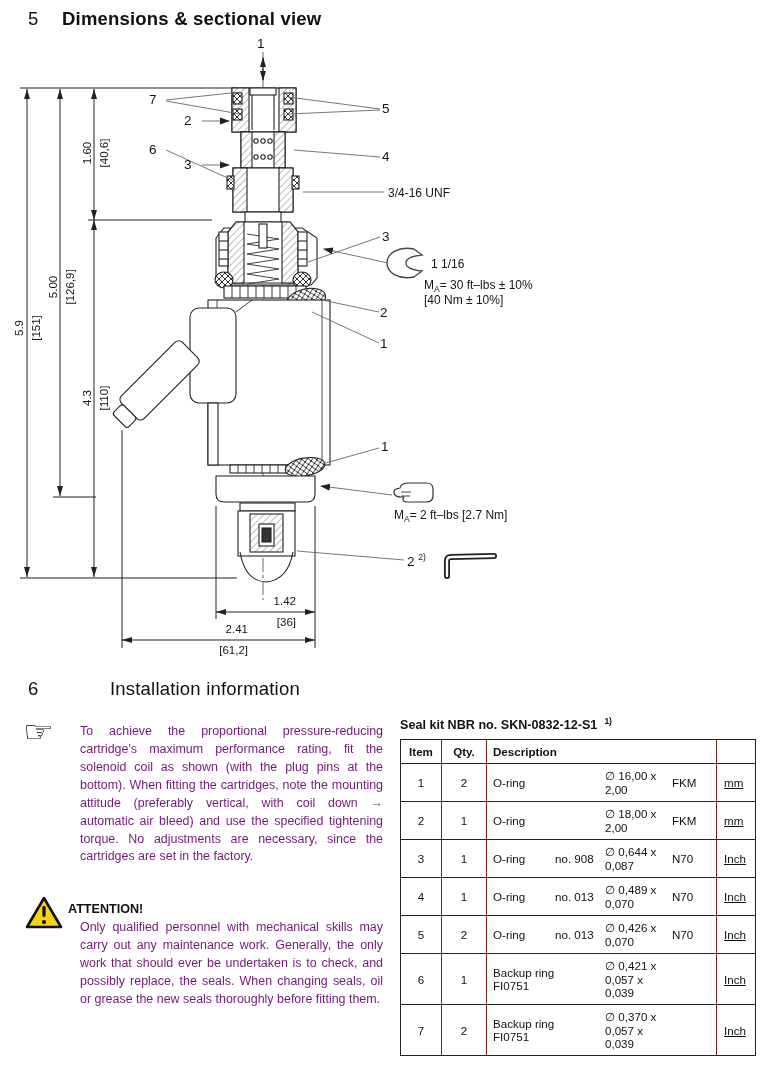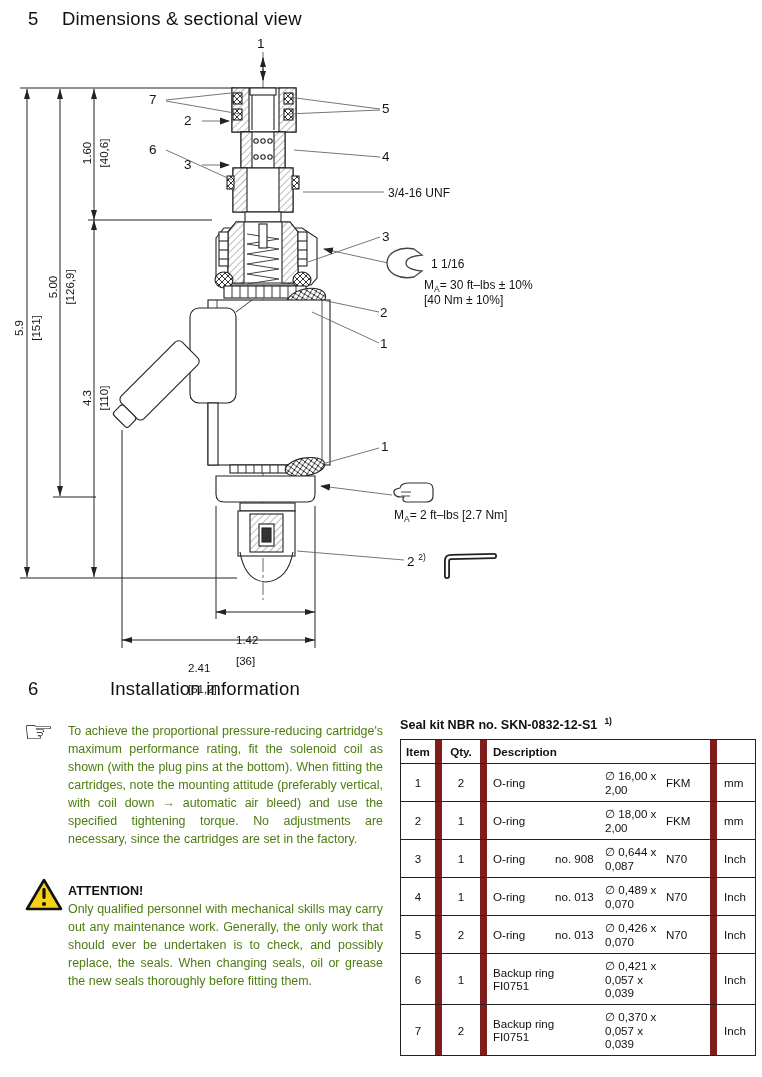--- a/index.html
+++ b/index.html
@@ -4,51 +4,51 @@
 <style>
   html,body{margin:0;padding:0;background:#fff;}
   .page{position:relative;width:762px;height:1077px;background:#fff;overflow:hidden;
         font-family:"Liberation Sans", sans-serif;color:#111;}
   .sec-head{position:absolute;font-size:18.5px;letter-spacing:.2px;color:#101010;}
   .sec-num{position:absolute;}
   .lab{position:absolute;font-size:13.5px;color:#141414;white-space:nowrap;}
   .lab-sm{position:absolute;font-size:12px;color:#141414;white-space:nowrap;}
   .vlab{position:absolute;width:60px;text-align:center;font-size:11.5px;color:#141414;
         transform:rotate(-90deg);white-space:nowrap;}
-  .hlab{position:absolute;width:60px;text-align:left;font-size:11.5px;color:#141414;white-space:nowrap;margin-top:39px;}
+  .hlab{position:absolute;width:60px;text-align:right;font-size:11.5px;color:#141414;white-space:nowrap;}
   sub.t{font-size:8.5px;}
   sup.t{font-size:8.5px;vertical-align:super;}
   .col-left{position:absolute;left:25px;top:720px;width:358px;}
   .col-right{position:absolute;left:400px;top:716px;width:362px;}
   .note-block{position:relative;margin-bottom:24px;}
   .note-icon{position:absolute;left:0;top:-6px;width:40px;height:34px;}
   .hand-glyph{font-size:30px;line-height:30px;color:#000;display:inline-block;transform:scaleX(1.15);}
   .note-heading{margin-left:43px;font-size:12.6px;font-weight:bold;}
-  .note-body{margin-left:43px;margin-top:3px;font-size:12.45px;line-height:1.44;
-             text-align:justify;color:#4d7c0f;}
+  .note-body{margin-left:55px;margin-top:3px;font-size:12.45px;line-height:1.44;
+             text-align:justify;color:#701a75;}
   .tbl-title{font-size:12.6px;font-weight:bold;margin-bottom:7px;}
   .tbl{border:1.4px solid #222;width:354px;font-size:11.6px;}
   .tr{display:grid;grid-template-columns:41px 45px 1fr 38px;border-bottom:1px solid #222;}
   .tr:last-child{border-bottom:none;}
-  .td{border-right:7px solid #7f1d1d;padding:5px 4px;display:flex;align-items:center;}
+  .td{border-right:1px solid #7f1d1d;padding:5px 4px;display:flex;align-items:center;}
   .td:last-child{border-right:none;}
   .c-item,.c-qty{justify-content:center;}
   .c-desc{display:grid;grid-template-columns:62px 50px 1fr 38px;align-items:center;padding:5px 6px;}
   .thead{font-weight:bold;}
   .thead .c-desc{display:flex;}
   .d-name2{font-size:11.6px;}
-  .c-unit{padding-left:7px;}
+  .c-unit{padding-left:7px;text-decoration:underline;}
 </style>
 </head>
 <body>
 
 <div class="page">
 
   <div class="sec-head sec-num" style="left:28px;top:8px;">5</div>
-  <div class="sec-head" style="left:62px;top:8px;">Dimensions &amp; sectional view</div>
+  <div class="sec-head" style="left:62px;top:8px;font-weight:bold;">Dimensions &amp; sectional view</div>
 
   <svg width="762" height="668" viewBox="0 0 762 668" style="position:absolute;left:0;top:0;">
     <defs>
       <pattern id="h1" patternUnits="userSpaceOnUse" width="5" height="5" patternTransform="rotate(45)">
         <rect width="5" height="5" fill="#fff"></rect>
         <line x1="0" y1="0" x2="0" y2="5" stroke="#777" stroke-width="1"></line>
       </pattern>
       <pattern id="cx" patternUnits="userSpaceOnUse" width="6" height="6">
         <rect width="6" height="6" fill="#fff"></rect>
         <path d="M0,0 L6,6 M6,0 L0,6" stroke="#333" stroke-width="1"></path>

